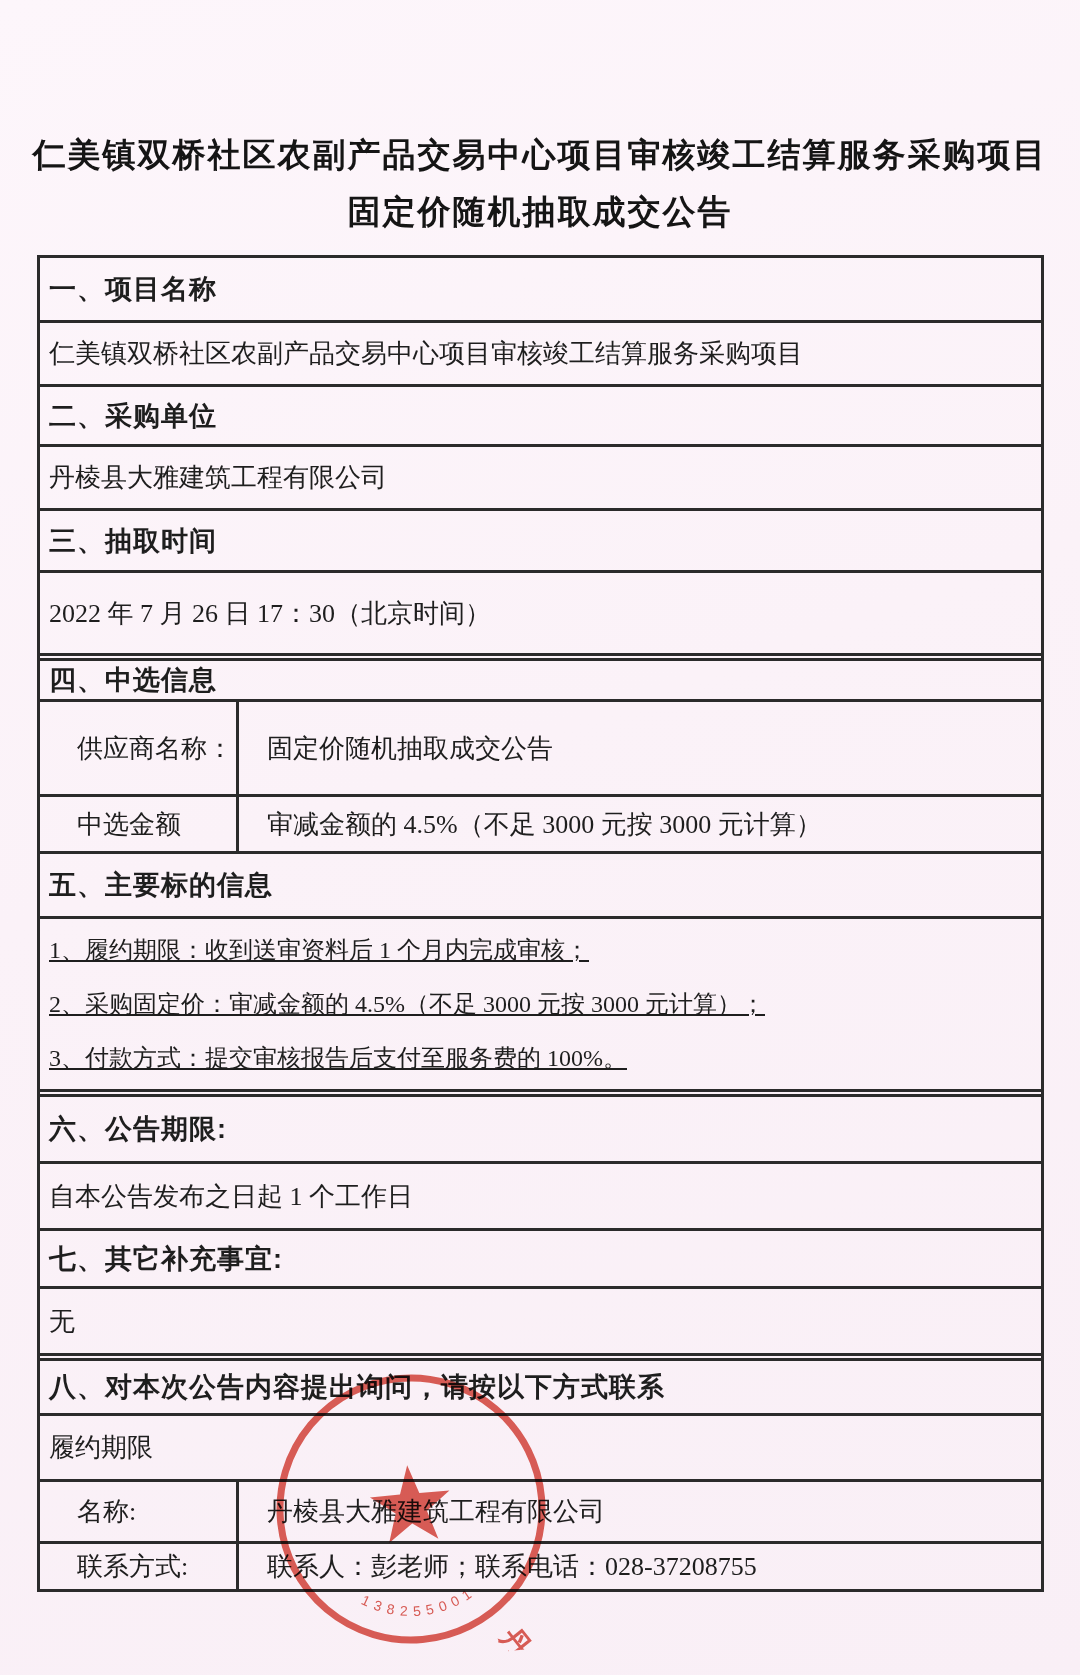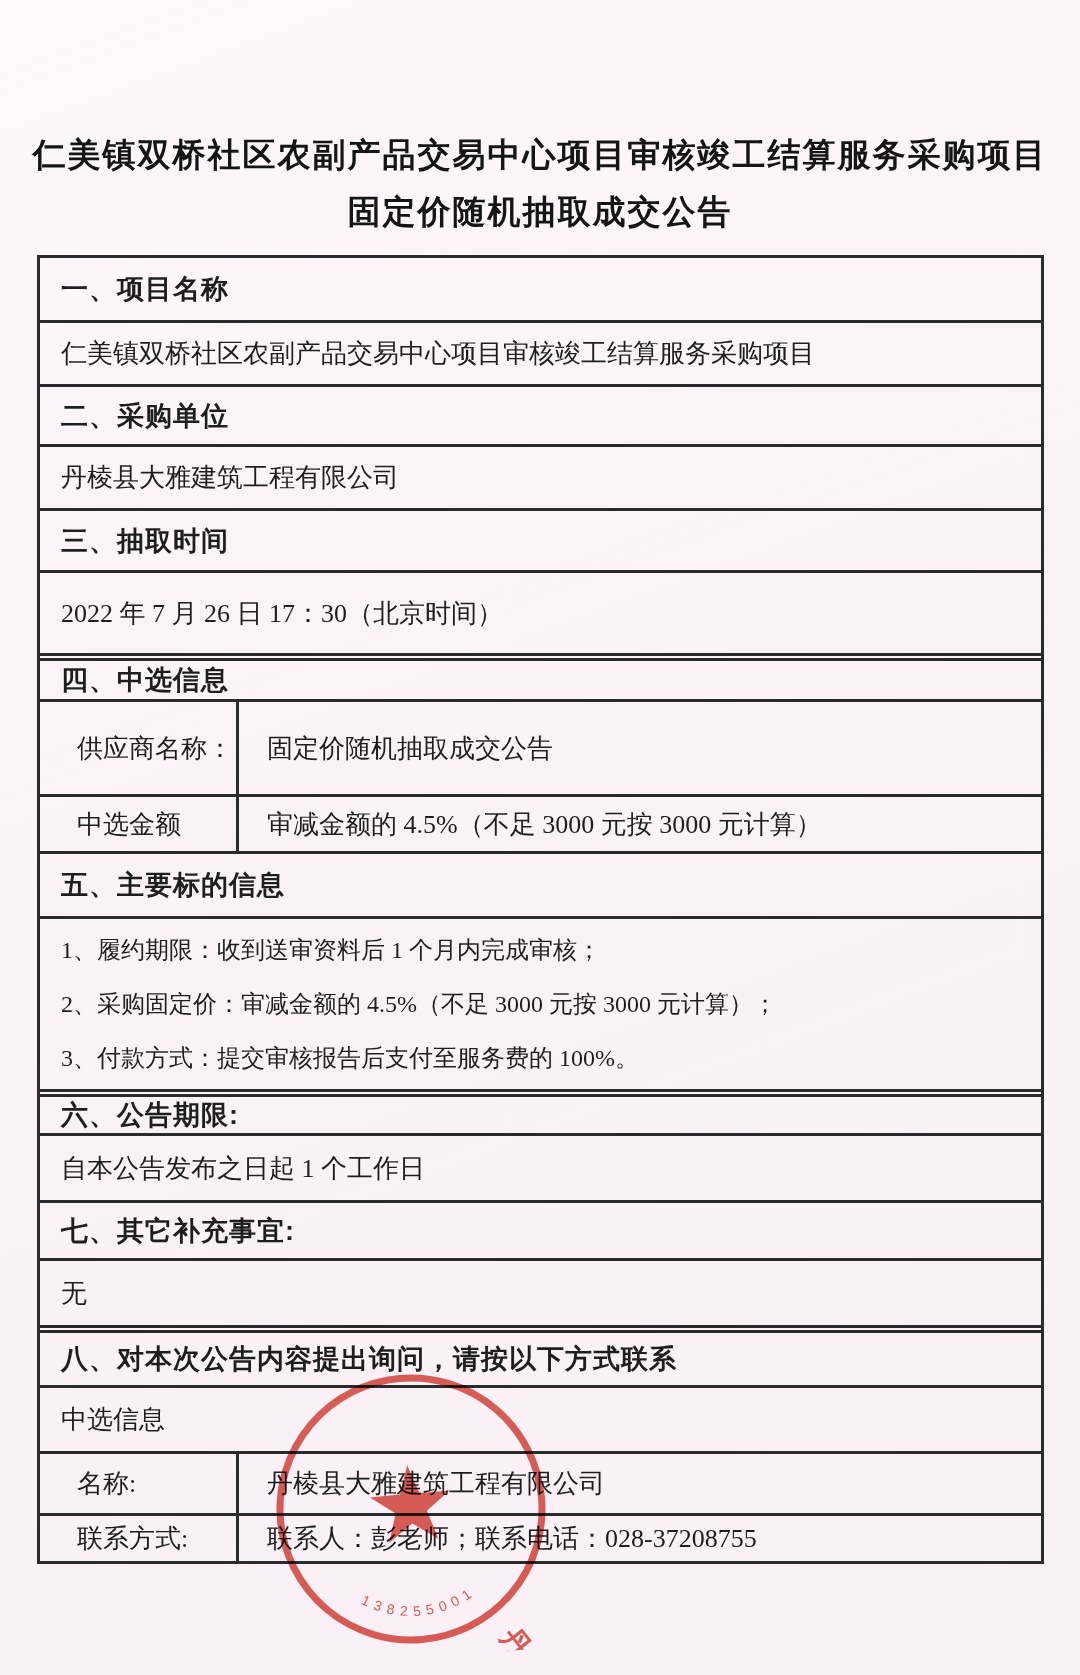--- a/index.html
+++ b/index.html
@@ -35,21 +35,21 @@
   .doc-table {
     position: absolute;
     left: 37px; top: 255px; width: 1007px;
     border: 3px solid var(--line);
     background: transparent;
   }
   .row {
     display: flex;
     align-items: center;
     border-top: 3px solid var(--line);
-    padding-left: 21px;
+    padding-left: 9px;
     font-size: 26px;
   }
   .row:first-child { border-top: none; }
   .row.dbl { border-top: 8px double var(--line); }
   .row.h {
     font-family: "Liberation Sans", "DejaVu Sans", sans-serif;
     font-weight: bold;
     font-size: 27px;
     letter-spacing: 1px;
   }
@@ -69,20 +69,21 @@
     display: flex;
     align-items: center;
     padding-left: 28px;
   }
   .row.list {
     flex-direction: column;
     align-items: flex-start;
     justify-content: center;
     gap: 22px;
     font-size: 24px;
+    text-decoration: underline;
   }
   .seal {
     position: absolute;
     left: 261px; top: 1359px;
     width: 300px; height: 300px;
     opacity: 0.85;
     mix-blend-mode: multiply;
     transform: rotate(-5deg);
     pointer-events: none;
   }
@@ -122,26 +123,26 @@
     </div>
 
     <div class="row h" style="height:65px">五、主要标的信息</div>
 
     <div class="row list" style="height:173px">
       <div>1、履约期限：收到送审资料后 1 个月内完成审核；</div>
       <div>2、采购固定价：审减金额的 4.5%（不足 3000 元按 3000 元计算）；</div>
       <div>3、付款方式：提交审核报告后支付至服务费的 100%。</div>
     </div>
 
-    <div class="row h dbl" style="height:44px">六、公告期限:</div>
+    <div class="row h dbl" style="height:72px">六、公告期限:</div>
     <div class="row" style="height:67px">自本公告发布之日起 1 个工作日</div>
     <div class="row h" style="height:58px">七、其它补充事宜:</div>
     <div class="row" style="height:67px">无</div>
     <div class="row h dbl" style="height:60px">八、对本次公告内容提出询问，请按以下方式联系</div>
-    <div class="row" style="height:66px">中选信息</div>
+    <div class="row" style="height:66px">履约期限</div>
 
     <div class="row pair" style="height:62px">
       <div class="cell label">名称:</div>
       <div class="cell value">丹棱县大雅建筑工程有限公司</div>
     </div>
     <div class="row pair" style="height:48px">
       <div class="cell label">联系方式:</div>
       <div class="cell value">联系人：彭老师；联系电话：028-37208755</div>
     </div>
   </div>

